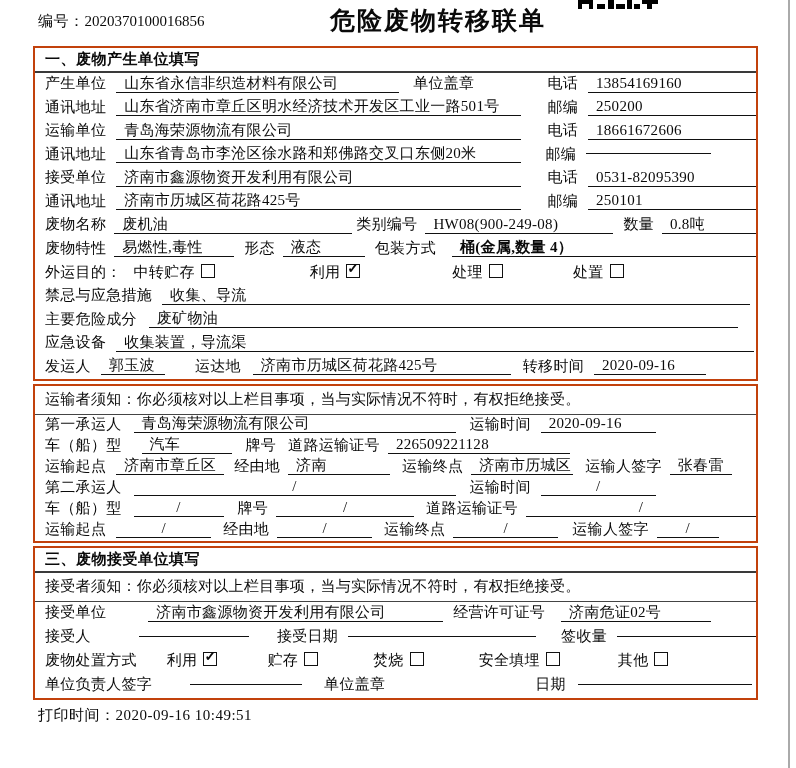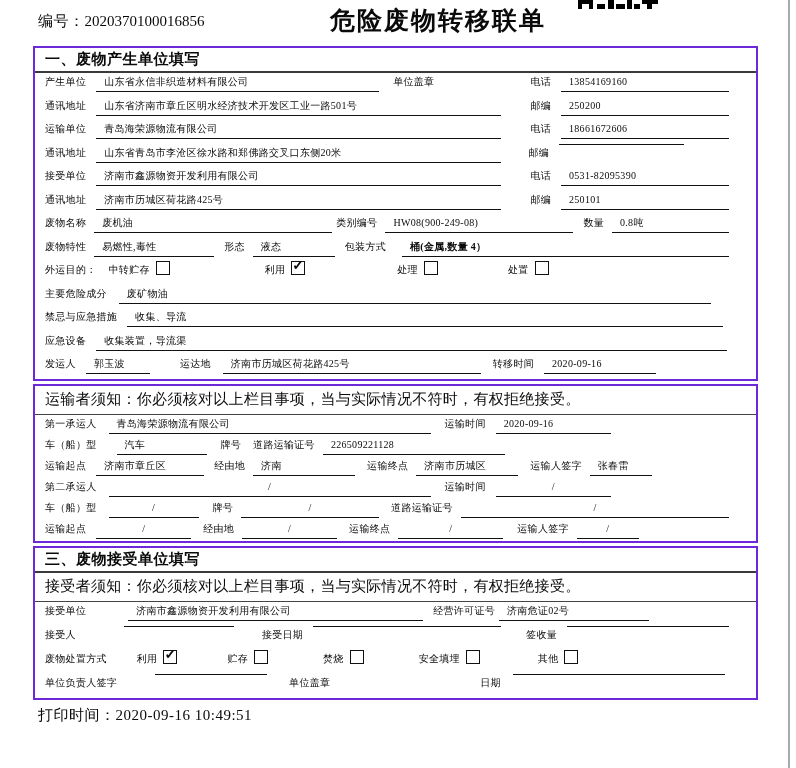--- a/index.html
+++ b/index.html
@@ -6,27 +6,27 @@
   body{
     width:796px;height:768px;background:#ffffff;overflow:hidden;
     font-family:"Liberation Serif","DejaVu Serif",serif;
     color:#0a0a0a;position:relative;
   }
   .hdr{position:relative;height:46px;}
   .docnum{position:absolute;left:38px;top:12px;font-size:15px;letter-spacing:.5px;}
   .docnum .num{font-family:"Liberation Serif","DejaVu Serif",serif;letter-spacing:0;}
   .title{position:absolute;left:330px;top:4px;font-size:25px;font-weight:bold;letter-spacing:2px;}
   .qr{position:absolute;left:578px;top:0;}
-  .tbl{margin-left:33px;width:725px;border:2px solid #6d28d9;box-sizing:border-box;background:#fff;}
+  .tbl{margin-left:33px;width:725px;border:2px solid #c2410c;box-sizing:border-box;background:#fff;}
   .tbl + .tbl{margin-top:3px;}
   .sec-h{height:23px;line-height:23px;font-size:15px;font-weight:bold;padding:0 10px;
          border-bottom:2px solid #3a3a3a;letter-spacing:.5px;}
   .notice{height:29px;display:flex;align-items:center;padding:0 10px;font-size:15px;
           border-bottom:1px solid #444;letter-spacing:.3px;box-sizing:border-box;}
-  .row{display:flex;align-items:flex-start;padding:0 27px 3px 10px;font-size:10px;
+  .row{display:flex;align-items:center;padding:0 0 3px 10px;font-size:15px;
        line-height:18px;box-sizing:border-box;white-space:nowrap;letter-spacing:.3px;}
   .s1 .row{height:23.54px;}
   .s2 .row{height:21px;}
   .s3 .row{height:24px;}
   .u{border-bottom:1px solid #111;display:inline-block;padding:0 2px 0 8px;
      box-sizing:border-box;overflow:hidden;}
   .u.ctr{text-align:center;padding:0 2px;}
   .fill{flex:1 1 auto;}
   .sp{flex:1 1 auto;}
   .cb{width:12px;height:12px;border:1.5px solid #111;position:relative;flex:none;
@@ -124,27 +124,27 @@
     <span class="cb"></span>
     <span style="margin-left:95px;">利用</span>
     <span class="cb checked"></span>
     <span style="margin-left:92px;">处理</span>
     <span class="cb"></span>
     <span style="margin-left:70px;">处置</span>
     <span class="cb"></span>
   </div>
 
   <div class="row">
+    <span>禁忌与应急措施</span>
+    <span class="u fill" style="margin-left:10px;margin-right:6px;">收集、导流</span>
+  </div>
+
+  <div class="row">
     <span>主要危险成分</span>
     <span class="u fill" style="margin-left:12px;margin-right:18px;">废矿物油</span>
-  </div>
-
-  <div class="row">
-    <span>禁忌与应急措施</span>
-    <span class="u fill" style="margin-left:10px;margin-right:6px;">收集、导流</span>
   </div>
 
   <div class="row">
     <span>应急设备</span>
     <span class="u fill" style="margin-left:10px;margin-right:2px;">收集装置，导流渠</span>
   </div>
 
   <div class="row">
     <span>发运人</span>
     <span class="u" style="width:64px;margin-left:10px;">郭玉波</span>
@@ -217,21 +217,21 @@
 </div>
 
 <div class="tbl s3">
   <div class="sec-h">三、废物接受单位填写</div>
   <div class="notice">接受者须知：你必须核对以上栏目事项，当与实际情况不符时，有权拒绝接受。</div>
 
   <div class="row">
     <span>接受单位</span>
     <span class="u" style="width:295px;margin-left:42px;">济南市鑫源物资开发利用有限公司</span>
     <span style="margin-left:10px;">经营许可证号</span>
-    <span class="u" style="width:150px;margin-left:4px;">济南危证02号</span>
+    <span class="u" style="width:150px;margin-left:16px;">济南危证02号</span>
     <span class="sp"></span>
   </div>
 
   <div class="row">
     <span>接受人</span>
     <span class="u" style="width:110px;margin-left:48px;"></span>
     <span style="margin-left:28px;">接受日期</span>
     <span class="u" style="width:188px;margin-left:10px;"></span>
     <span style="margin-left:25px;">签收量</span>
     <span class="u fill" style="margin-left:10px;"></span>

